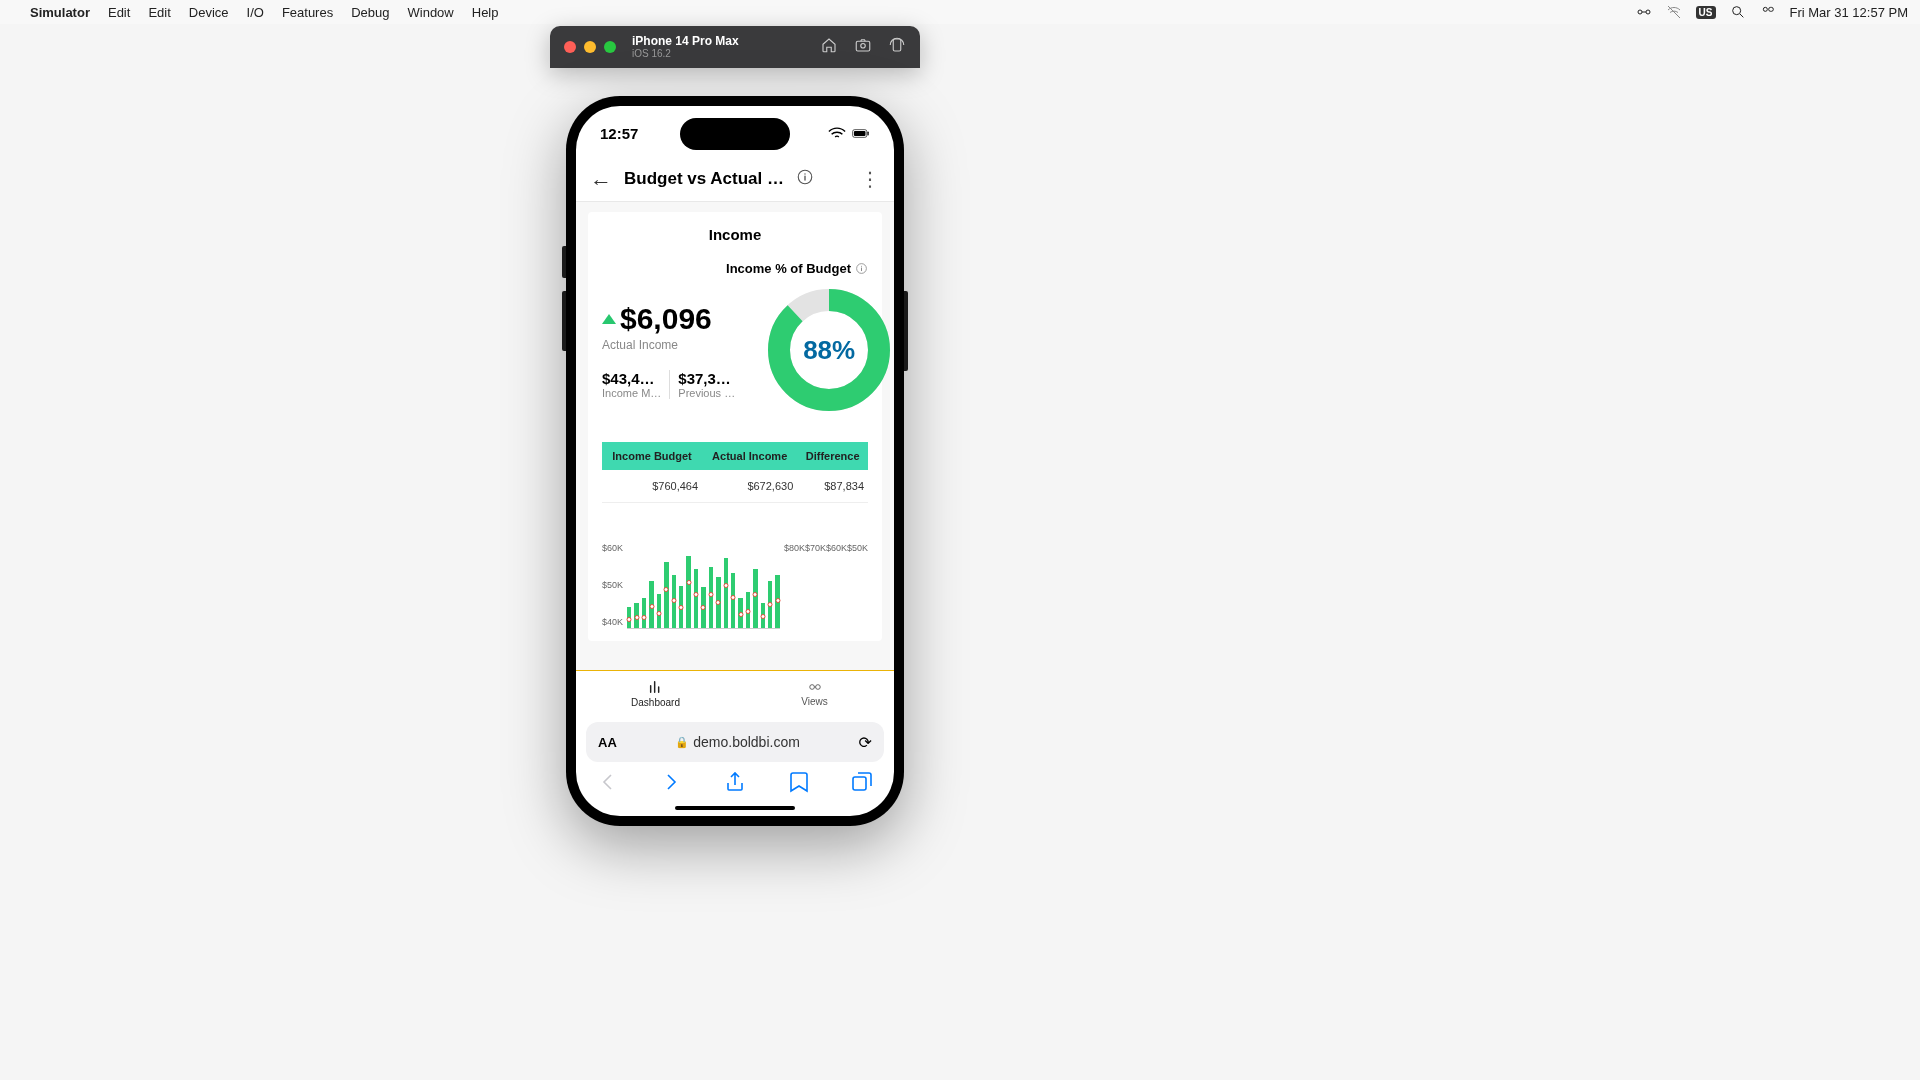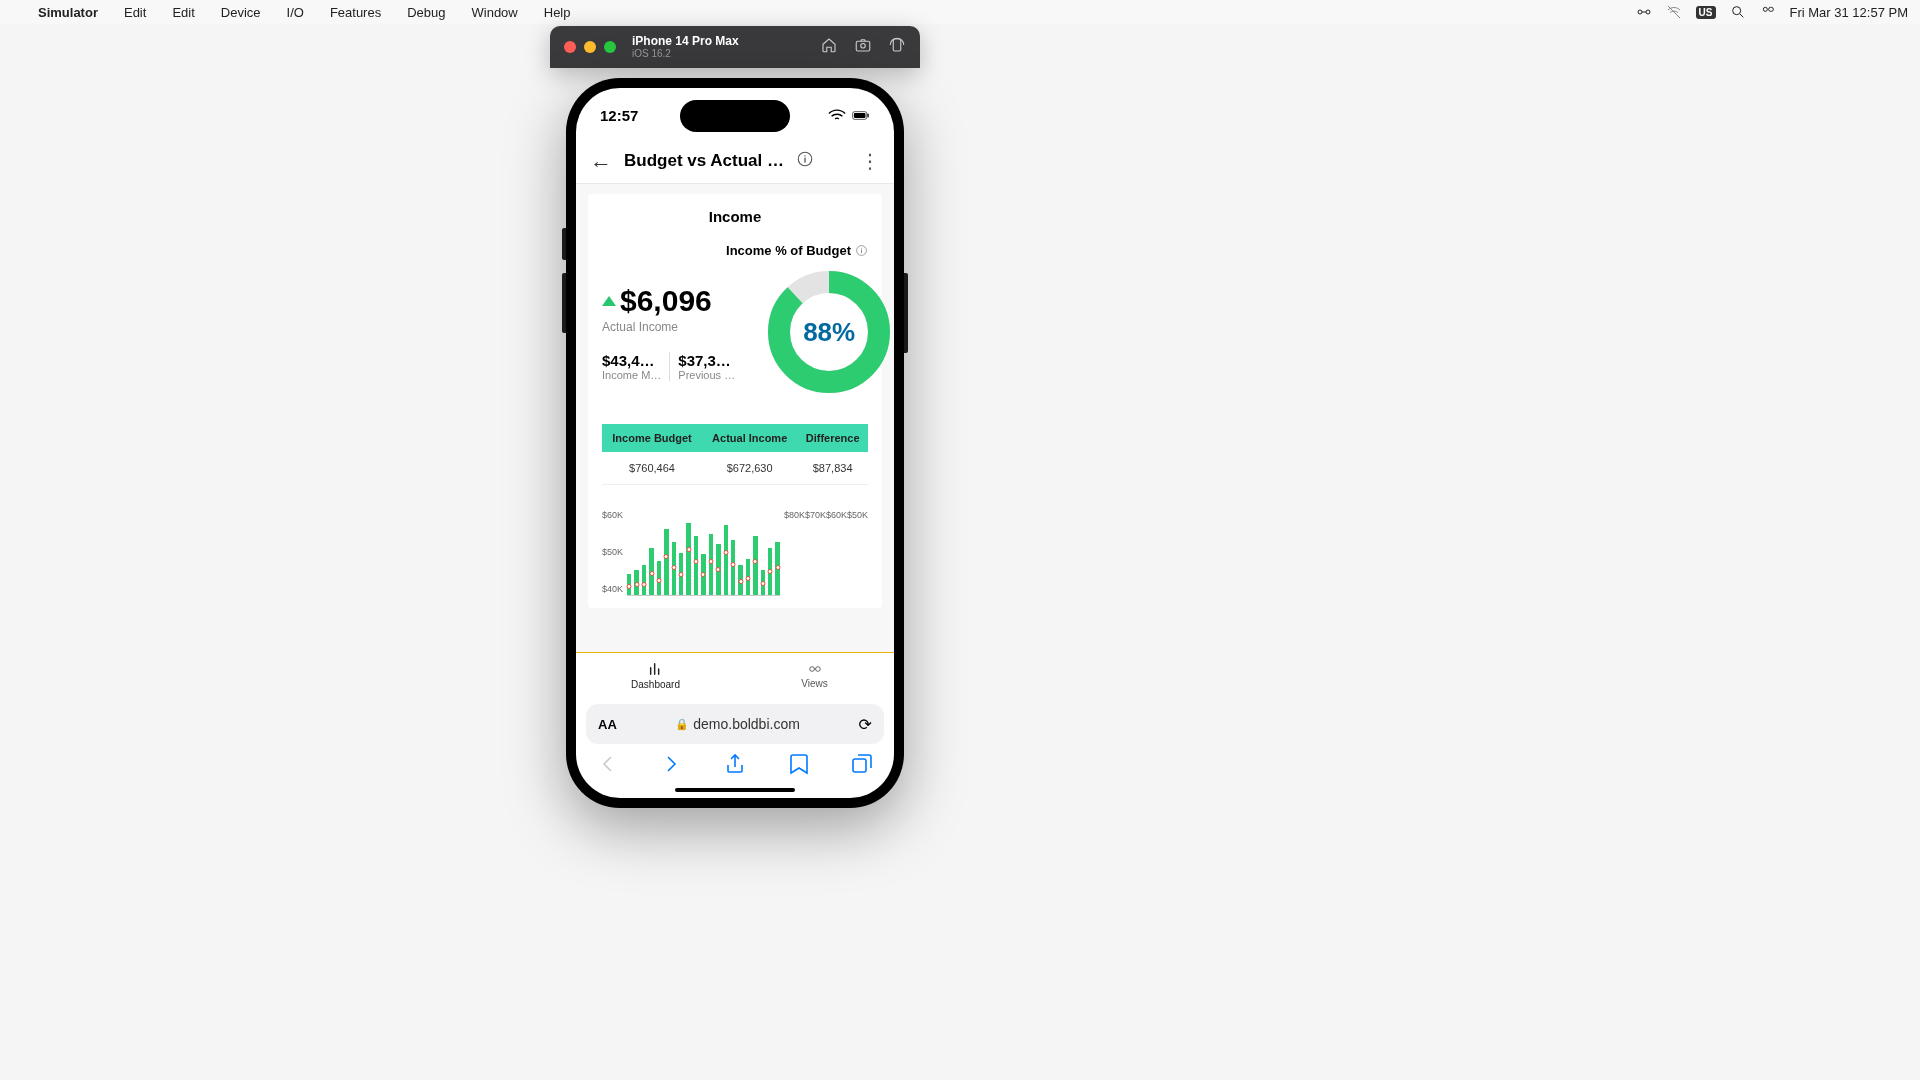--- a/index.html
+++ b/index.html
@@ -1,40 +1,40 @@
 <!DOCTYPE html>
 <html><head>
 <meta charset="utf-8">
 <style>
 *{margin:0;padding:0;box-sizing:border-box;font-family:-apple-system,BlinkMacSystemFont,"Segoe UI",sans-serif}
 body{width:1920px;height:1080px;background:#f5f5f5;position:relative;overflow:hidden}
 
 
 .mac-menu{position:absolute;top:0;left:0;right:0;height:24px;background:rgba(248,248,248,.95);display:flex;align-items:center;padding:0 12px;font-size:13px;color:#222}
-.mac-menu .left{display:flex;align-items:center;gap:26px}
+.mac-menu .left{display:flex;align-items:center;gap:18px}
 .mac-menu .left .apple{font-size:15px}
 .mac-menu .left .app{font-weight:700}
 .mac-menu .right{margin-left:auto;display:flex;align-items:center;gap:14px}
 .mac-menu .right .ico{width:16px;height:16px;display:inline-flex;align-items:center;justify-content:center}
 .mac-menu .right .badge{background:#333;color:#fff;border-radius:3px;font-size:10px;padding:1px 3px;font-weight:600}
 .mac-menu .right .clock{font-weight:500}
 
 
 .sim-win{position:absolute;left:550px;top:26px;width:370px;height:42px;background:#3a3a3c;border-radius:10px 10px 0 0;display:flex;align-items:center;padding:0 14px;color:#ddd;box-shadow:0 6px 24px rgba(0,0,0,.25)}
 .sim-win .traffic{display:flex;gap:8px}
 .sim-win .dot{width:12px;height:12px;border-radius:50%}
 .sim-win .red{background:#ff5f57}.sim-win .yellow{background:#febc2e}.sim-win .green{background:#28c840}
 .sim-win .title{margin-left:16px;font-size:12px;line-height:1.2}
 .sim-win .title .dev{font-weight:600;color:#fff}
 .sim-win .title .os{color:#999;font-size:10px}
 .sim-win .tools{margin-left:auto;display:flex;gap:16px}
 .sim-win .tools svg{width:18px;height:18px;stroke:#ccc;fill:none;stroke-width:1.5}
 
 
-.phone{position:absolute;left:566px;top:78px;width:338px;height:730px;background:#000;border-radius:54px;box-shadow:0 20px 60px rgba(0,0,0,.35)}
+.phone{position:absolute;left:566px;top:96px;width:338px;height:730px;background:#000;border-radius:54px;box-shadow:0 20px 60px rgba(0,0,0,.35)}
 .phone::before,.phone::after{content:"";position:absolute;left:-4px;width:4px;background:#1a1a1a;border-radius:2px 0 0 2px}
 .phone::before{top:150px;height:32px}
 .phone::after{top:195px;height:60px}
 .phone .pwr{position:absolute;right:-4px;top:195px;width:4px;height:80px;background:#1a1a1a;border-radius:0 2px 2px 0}
 .screen{position:absolute;inset:10px;background:#fff;border-radius:44px;overflow:hidden}
 .island{position:absolute;top:12px;left:50%;transform:translateX(-50%);width:110px;height:32px;background:#000;border-radius:20px;z-index:20}
 
 
 .status{position:absolute;top:0;left:0;right:0;height:50px;display:flex;align-items:center;justify-content:space-between;padding:4px 24px 0;font-size:15px;font-weight:600;z-index:15}
 .status .bat{display:flex;align-items:center;gap:6px}
@@ -63,24 +63,24 @@
 .mini:last-child{border:none;padding-left:8px}
 .mini .v{font-weight:700;font-size:15px;white-space:nowrap;overflow:hidden;text-overflow:ellipsis;max-width:62px}
 .mini .l{color:#888;font-size:11px;white-space:nowrap;overflow:hidden;text-overflow:ellipsis;max-width:62px}
 
 .donut{position:relative;width:128px;height:128px;flex-shrink:0}
 .donut svg{transform:rotate(-90deg)}
 .donut .pct{position:absolute;inset:0;display:flex;align-items:center;justify-content:center;font-size:26px;font-weight:700;color:#0369a1}
 
 .tbl{margin-top:28px;width:100%;border-collapse:collapse;font-size:11px}
 .tbl th{background:#3fd9b0;color:#222;font-weight:700;padding:8px 4px;text-align:center}
-.tbl td{padding:10px 4px;text-align:center;color:#333;border-bottom:1px solid #eee}
-
-
-.chart{margin-top:25px;height:86px;position:relative;display:flex}
+.tbl td{padding:10px 4px;text-align:right;color:#333;border-bottom:1px solid #eee}
+
+
+.chart{margin-top:40px;height:86px;position:relative;display:flex}
 .ylab{display:flex;flex-direction:column;justify-content:space-between;font-size:9px;color:#666;text-align:right;padding-right:4px;padding-bottom:2px}
 .bars{flex:1;display:flex;align-items:flex-end;gap:3px;position:relative;border-bottom:1px solid #ccc}
 .bar{flex:1;background:#2ecc71;position:relative}
 .bar .dot{position:absolute;width:5px;height:5px;background:#fff;border:1.5px solid #e74c3c;border-radius:50%;left:50%;transform:translateX(-50%)}
 .y2lab{display:flex;flex-direction:row;justify-content:space-between;font-size:9px;color:#666;padding-left:4px;padding-bottom:2px}
 
 
 .tabs{position:absolute;bottom:100px;left:0;right:0;height:46px;background:#fff;border-top:1px solid #eab308;display:flex}
 .tabs .tab{flex:1;display:flex;flex-direction:column;align-items:center;justify-content:center;gap:2px;font-size:10px;color:#555}
 .tabs .tab.active{color:#222}

